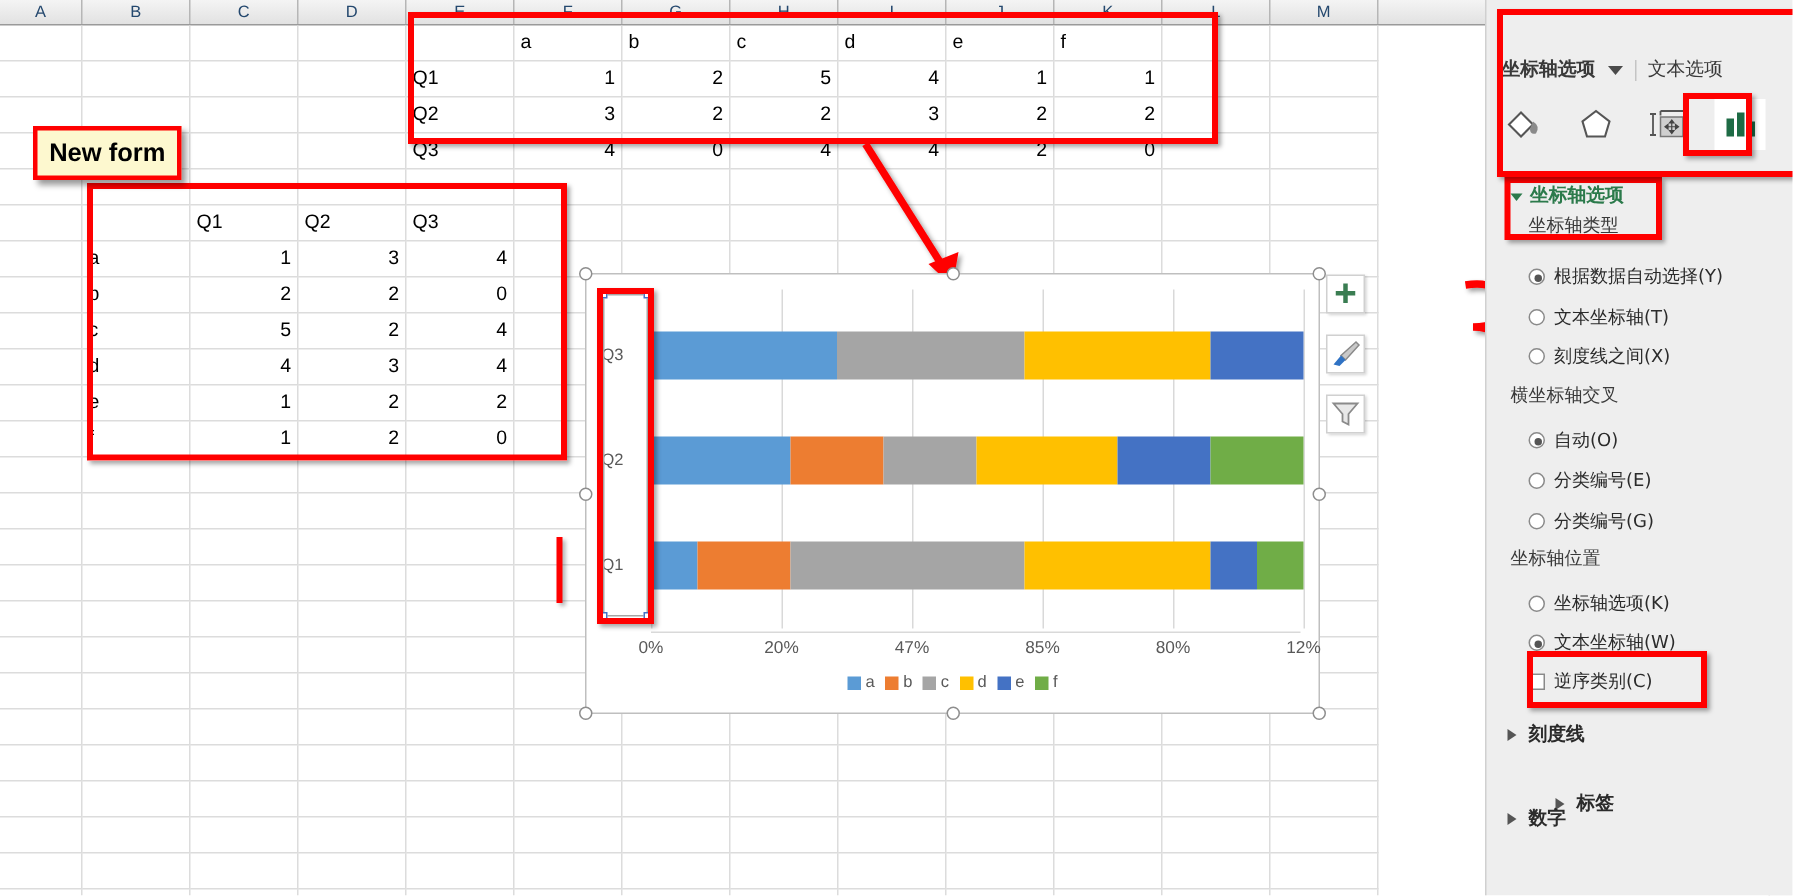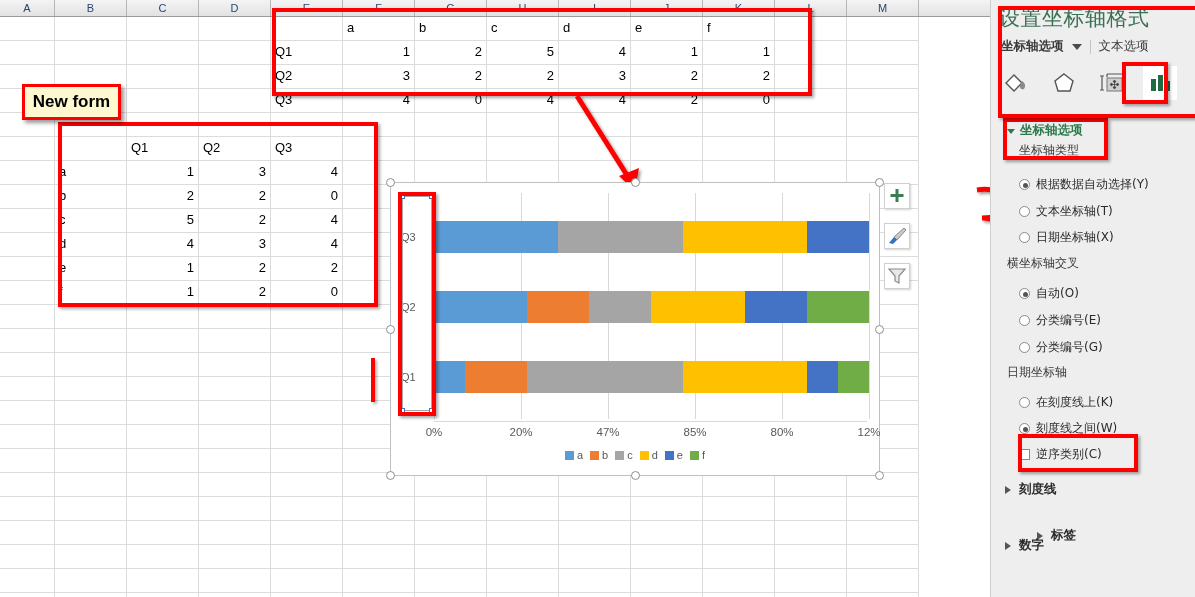--- a/index.html
+++ b/index.html
@@ -617,21 +617,20 @@
   </svg>
 </div>
 
 <svg style="position:absolute; left:972px; top:184px; width:40px; height:72px; overflow:visible;">
   <g filter="url(#sh)">
     <path d="M5 6 Q30 2 30 22 Q30 34 10 34 Q30 34 33 52" stroke="#ff0000" stroke-width="5" fill="none"></path>
   </g>
 </svg>
 
 <div id="panel">
-  <div id="ptitle">设置坐标轴格式</div>
 
   <div id="ptabs">
     <span class="ptab active">坐标轴选项</span>
     <span style="width:0;height:0;border-left:5px solid transparent;border-right:5px solid transparent;border-top:6px solid #4a4a4a;"></span>
     <span style="width:1px;height:14px;background:#c4c4c4;display:inline-block;"></span>
     <span class="ptab">文本选项</span>
   </div>
 
   <div id="piconrow">
     <div class="picon">
@@ -670,47 +669,47 @@
   <div class="opt" style="top:176px;">
     <span class="radio on"></span>
     <span>根据数据自动选择(Y)</span>
   </div>
   <div class="opt" style="top:203px;">
     <span class="radio"></span>
     <span>文本坐标轴(T)</span>
   </div>
   <div class="opt" style="top:229px;">
     <span class="radio"></span>
-    <span>日期坐标轴(X)</span>
+    <span>刻度线之间(X)</span>
   </div>
 
   <div class="grouplabel" style="top:255px;">横坐标轴交叉</div>
 
   <div class="opt" style="top:285px;">
     <span class="radio on"></span>
     <span>自动(O)</span>
   </div>
   <div class="opt" style="top:312px;">
     <span class="radio"></span>
     <span>分类编号(E)</span>
   </div>
   <div class="opt" style="top:339px;">
     <span class="radio"></span>
     <span>分类编号(G)</span>
   </div>
 
-  <div class="grouplabel" style="top:364px;">日期坐标轴</div>
+  <div class="grouplabel" style="top:364px;">坐标轴位置</div>
 
   <div class="opt" style="top:394px;">
     <span class="radio"></span>
-    <span>在刻度线上(K)</span>
+    <span>坐标轴选项(K)</span>
   </div>
   <div class="opt" style="top:420px;">
     <span class="radio on"></span>
-    <span>刻度线之间(W)</span>
+    <span>文本坐标轴(W)</span>
   </div>
 
   <div class="opt" style="top:446px;">
     <span class="cbox"></span>
     <span>逆序类别(C)</span>
   </div>
 
   <div class="collap" style="top:481px;">
     <span class="tri"></span>
     <span>刻度线</span>

